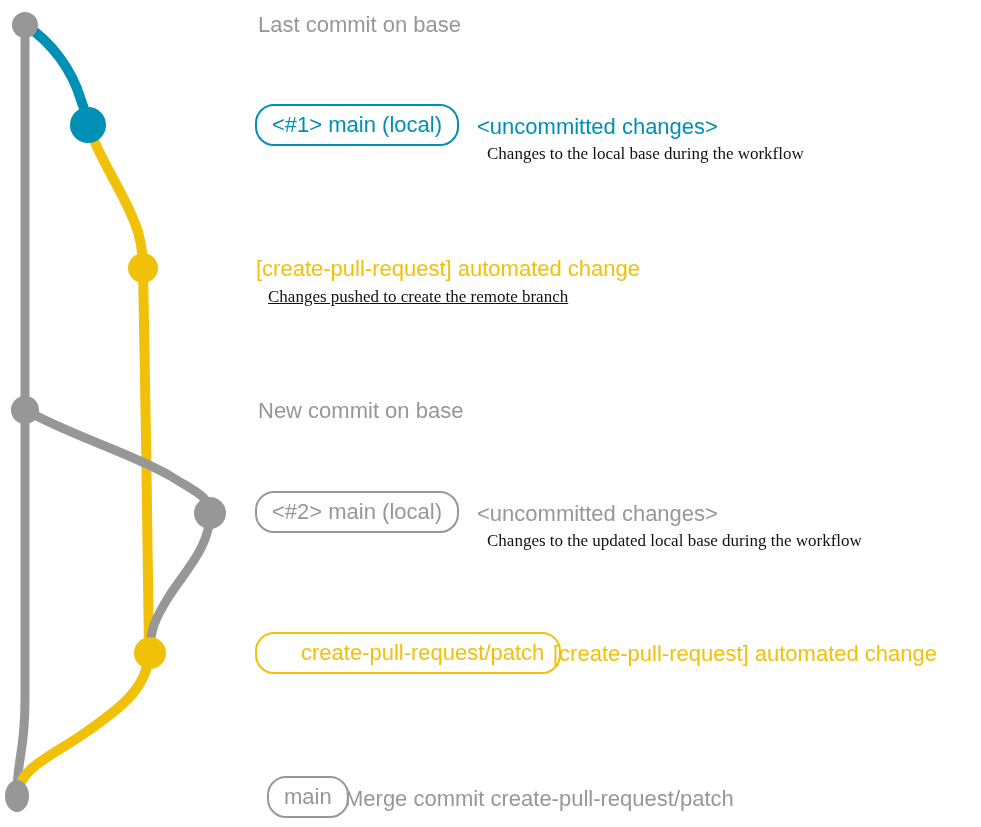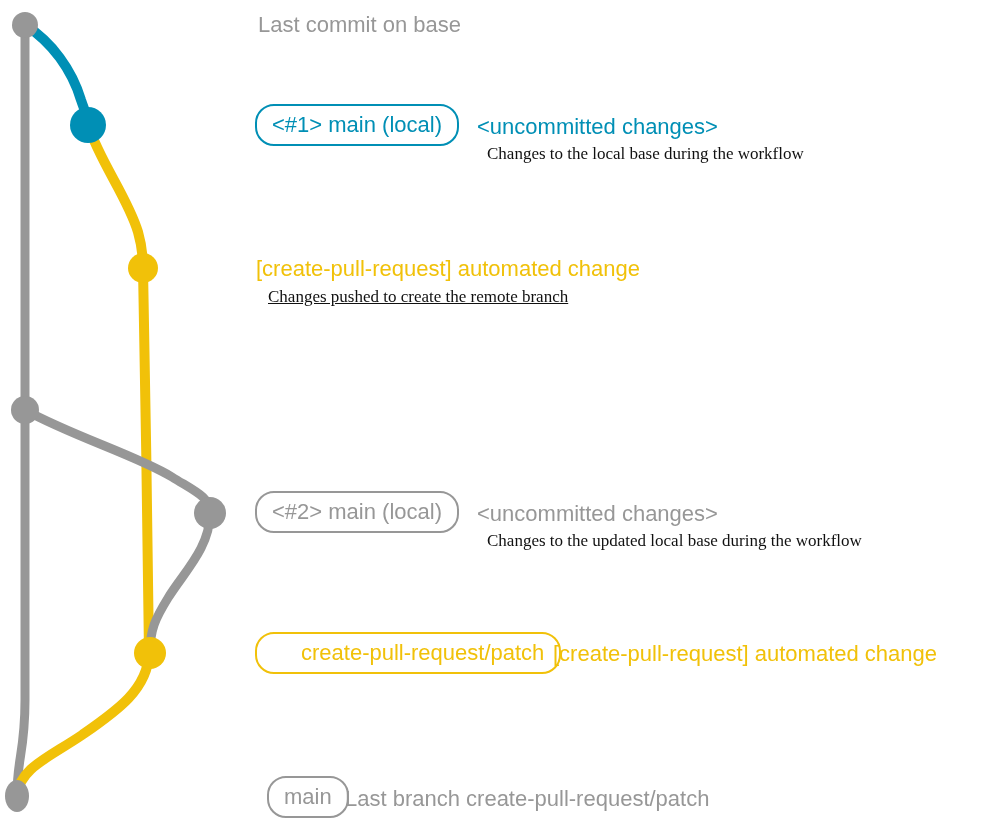--- a/index.html
+++ b/index.html
@@ -77,24 +77,25 @@
 
   <div class="lbl gray-t" style="left:258px;top:12px;">Last commit on base</div>
 
   <div class="pill pill-blue" style="left:255px;top:104px;">&lt;#1&gt; main (local)</div>
   <div class="lbl blue-t" style="left:477px;top:114px;">&lt;uncommitted changes&gt;</div>
   <div class="desc" style="left:487px;top:144px;">Changes to the local base during the workflow</div>
 
   <div class="lbl yellow-t" style="left:256px;top:256px;">[create-pull-request] automated change</div>
   <div class="desc" style="left:268px;top:287px;text-decoration:underline;">Changes pushed to create the remote branch</div>
 
+  <div class="lbl gray-t" style="left:258px;top:398px;">New commit on base</div>
 
   <div class="pill pill-gray" style="left:255px;top:491px;">&lt;#2&gt; main (local)</div>
   <div class="lbl gray-t" style="left:477px;top:501px;">&lt;uncommitted changes&gt;</div>
   <div class="desc" style="left:487px;top:531px;text-align:right;">Changes to the updated local base during the workflow</div>
 
   <div class="pill pill-yellow" style="left:255px;top:632px;">create-pull-request/patch</div>
   <div class="lbl yellow-t" style="left:553px;top:641px;">[create-pull-request] automated change</div>
 
   <div class="pill pill-gray" style="left:255px;top:776px;margin-left:12px;">main</div>
-  <div class="lbl gray-t" style="left:345px;top:786px;">Last branch create-pull-request/patch</div>
+  <div class="lbl gray-t" style="left:345px;top:786px;">Merge commit create-pull-request/patch</div>
 
 </div>
 
 </body></html>

